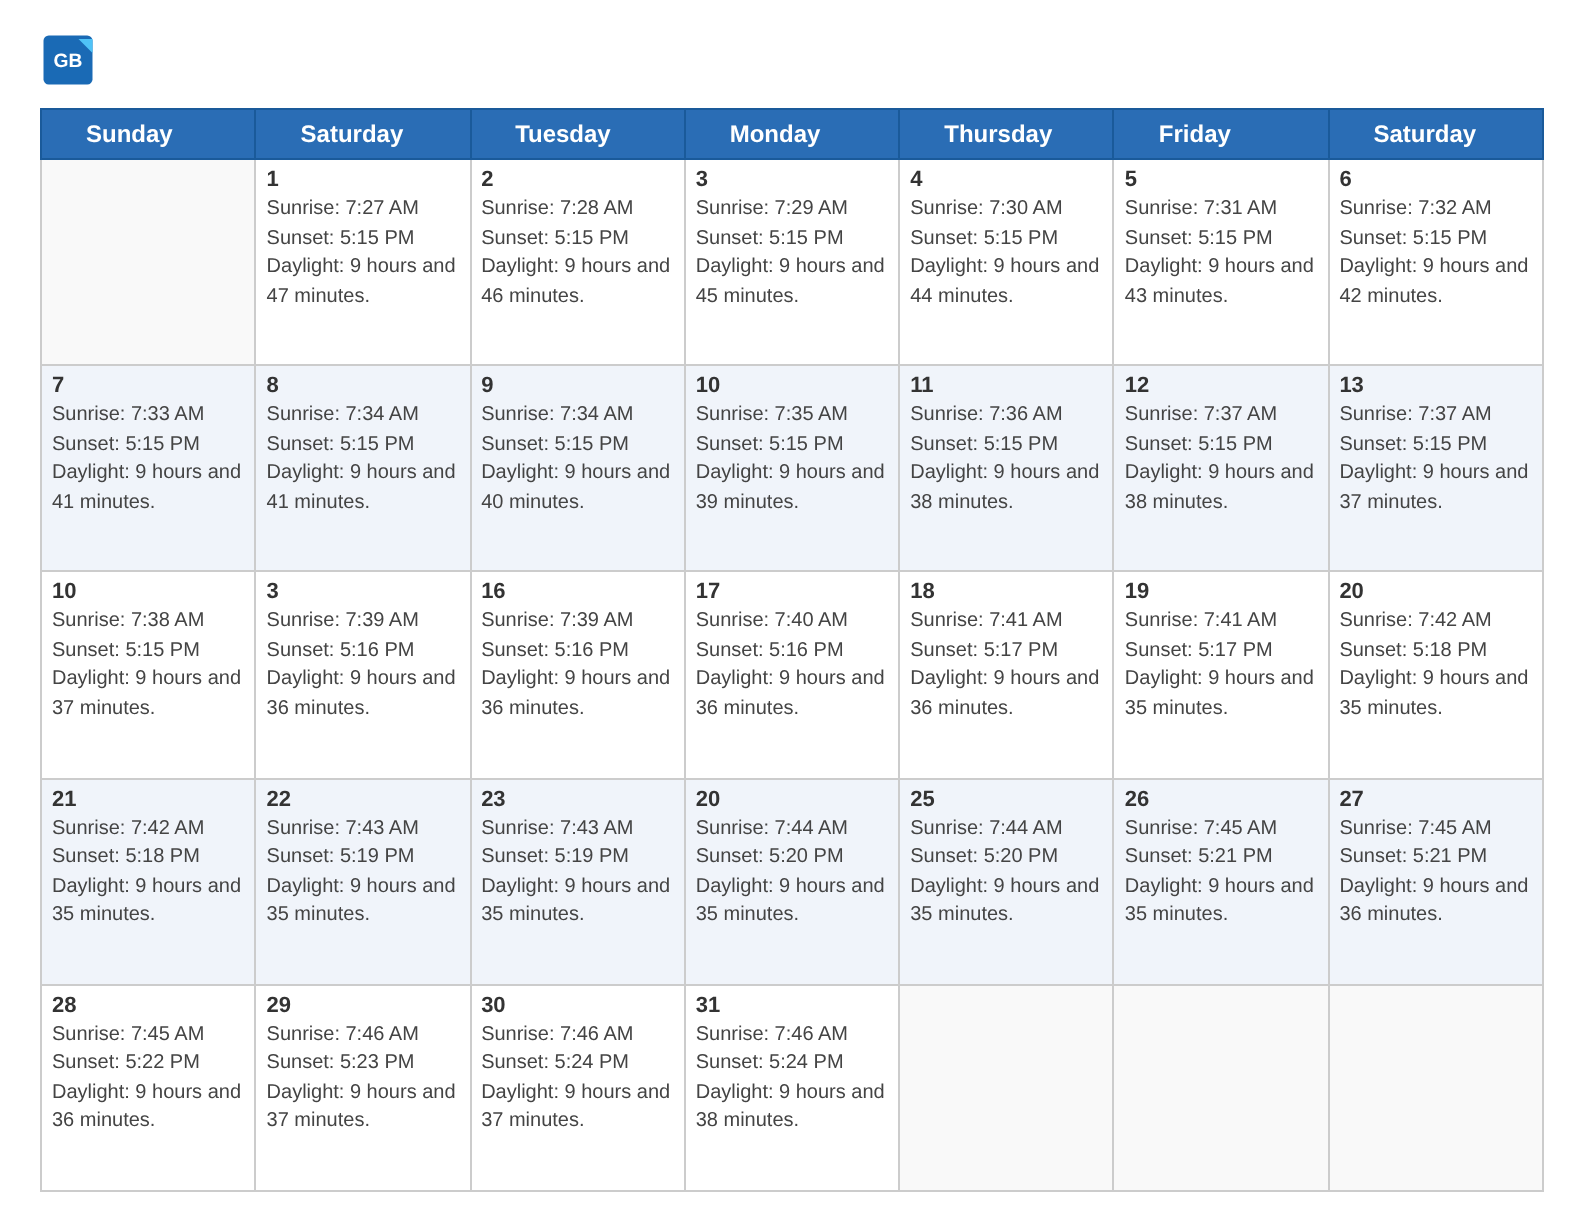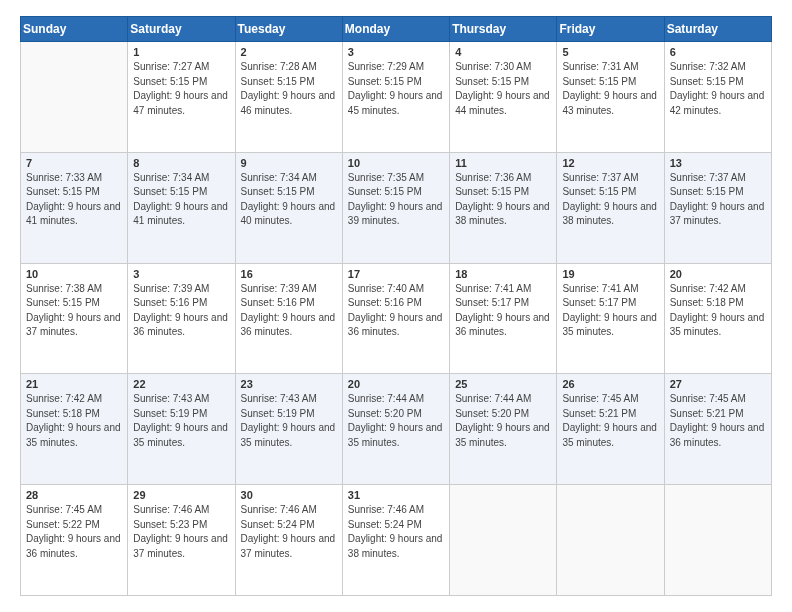--- a/index.html
+++ b/index.html
@@ -58,21 +58,21 @@
       border: 1px solid #ccc;
       border-collapse: collapse;
       width: 100%;
       table-layout: fixed;
     }
     .calendar th {
       background: #2a6db5;
       color: #fff;
       font-size: 12px;
       font-weight: bold;
-      padding: 5px 2px;
+      padding: 5px 22px;
       text-align: left;
       border: 1px solid #1a5a9a;
     }
     .calendar td {
       border: 1px solid #ccc;
       vertical-align: top;
       padding: 4px 5px;
       font-size: 9.5px;
       color: #333;
       height: 86px;
@@ -97,20 +97,37 @@
       line-height: 1.45;
     }
     .row-bg-light td {
       background: #f0f4fa;
     }
   </style>
 </head>
 <body>
 
 <div class="page">
+  <div class="header">
+    <div class="logo">
+      <svg class="logo-icon" viewBox="0 0 32 32">
+        <rect x="2" y="2" width="28" height="28" rx="3" fill="#1a6ab5"></rect>
+        <text x="16" y="20" text-anchor="middle" font-size="11" font-weight="bold" fill="white" font-family="Arial">GB</text>
+        <polygon points="22,4 30,4 30,12" fill="#4fc3f7"></polygon>
+      </svg>
+      <div>
+        <div class="logo-text"><span class="logo-blue"></span></div>
+        <div class="logo-text logo-blue"></div>
+      </div>
+    </div>
+    <div class="title-block">
+      <div class="month-title"></div>
+      <div class="location"></div>
+    </div>
+  </div>
 
   <table class="calendar">
     <thead>
       <tr>
       <th>Sunday</th>
           <th>Saturday</th>
           <th>Tuesday</th>
           <th>Monday</th>
           <th>Thursday</th>
           <th>Friday</th>

